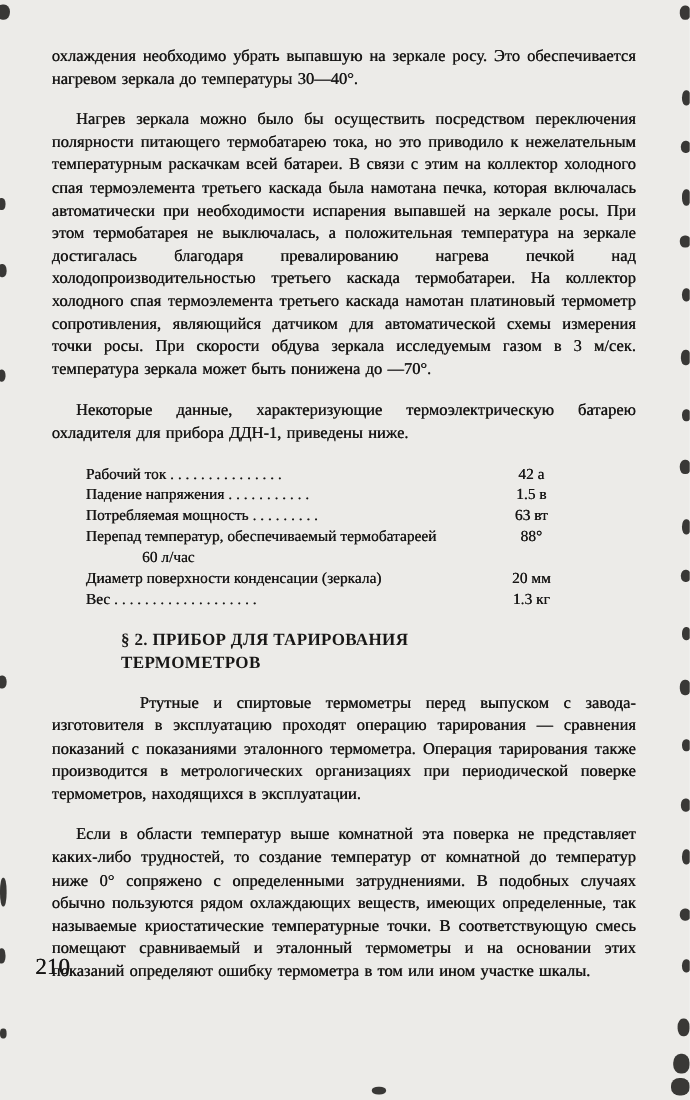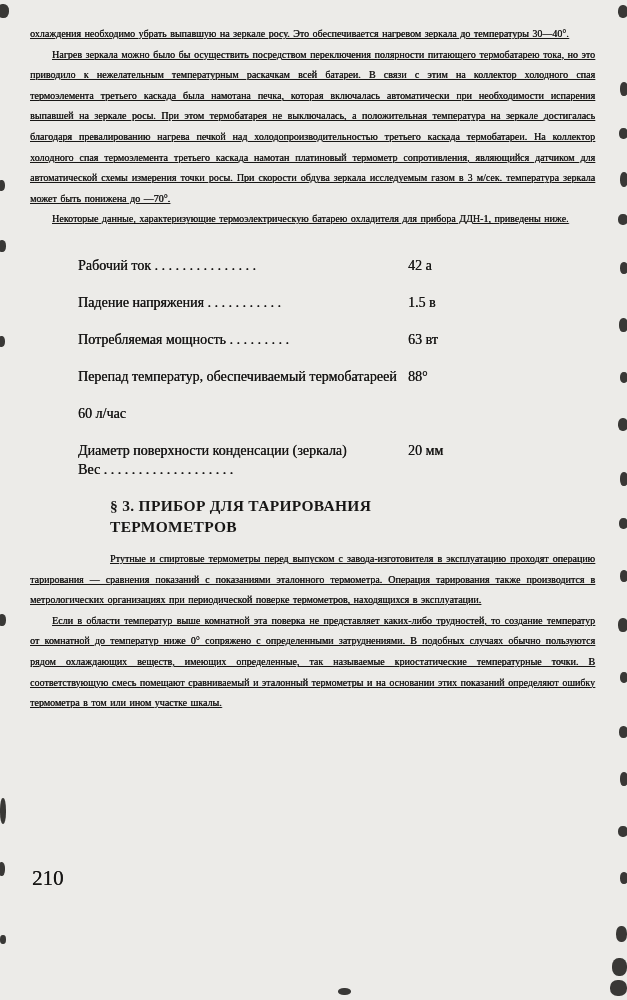--- a/index.html
+++ b/index.html
@@ -12,42 +12,41 @@
     font-family: "Liberation Serif", "DejaVu Serif", serif;
     color: #181716;
   }
   .content {
     position: absolute;
     left: 30px;
     top: 24px;
     width: 565px;
   }
   p.body {
-    margin: 0;
-    font-size: 10px;
+    margin: 17px;
+    font-size: 15px;
     line-height: 20.6px;
     text-align: justify;
     text-indent: 22px;
     text-shadow: 0.35px 0 0 currentColor; 
     word-spacing: 1px;
-    text-decoration: underline;
   }
   p.cont { text-indent: 0; }
   p.deep { text-indent: 80px; }
 
   .spec-table {
     margin: 8px 0 4px 48px;
     width: 490px;
     font-size: 14px;
     line-height: 19px;
     text-shadow: 0.3px 0 0 currentColor;
   }
   .spec-row { display: flex; align-items: flex-end; }
   .spec-label { width: 330px; text-align: left; }
-  .spec-value { width: 150px; text-align: left; white-space: nowrap; margin-top: 18px; }
+  .spec-value { width: 150px; text-align: center; white-space: nowrap; }
 
   .heading {
     margin: 16px 0 12px 80px;
     width: 310px;
     font-size: 15.5px;
     line-height: 21px;
     font-weight: 700;
     letter-spacing: 0.3px;
     text-align: left;
   }
@@ -99,24 +98,25 @@
       </div>
       <div class="spec-row">
         <div class="spec-value">60 л/час</div>
       </div>
       <div class="spec-row">
         <div class="spec-label">Диаметр поверхности конденсации (зеркала)</div>
         <div class="spec-value">20 мм</div>
       </div>
       <div class="spec-row">
         <div class="spec-label">Вес . . . . . . . . . . . . . . . . . . .</div>
+        <div class="spec-value">1.3 кг</div>
       </div>
     </div>
 
-    <div class="heading">§ 3. ПРИБОР ДЛЯ ТАРИРОВАНИЯ ТЕРМОМЕТРОВ</div>
+    <div class="heading">§ 2. ПРИБОР ДЛЯ ТАРИРОВАНИЯ ТЕРМОМЕТРОВ</div>
 
     <p class="body deep">Ртутные и спиртовые термометры перед выпуском с завода-изготовителя в эксплуатацию проходят операцию тарирования — сравнения показаний с показаниями эталонного термометра. Операция тарирования также производится в метрологических организациях при периодической поверке термометров, находящихся в эксплуатации.</p>
     <p class="body">Если в области температур выше комнатной эта поверка не представляет каких-либо трудностей, то создание температур от комнатной до температур ниже 0° сопряжено с определенными затруднениями. В подобных случаях обычно пользуются рядом охлаждающих веществ, имеющих определенные, так называемые криостатические температурные точки. В соответствующую смесь помещают сравниваемый и эталонный термометры и на основании этих показаний определяют ошибку термометра в том или ином участке шкалы.</p>
 
   </div>
 
   <div class="page-number">210</div>
 
   <div class="blot" style="left:-3px;top:4px;width:12px;height:14px"></div>
   <div class="blot" style="left:-2px;top:180px;width:7px;height:11px"></div>

